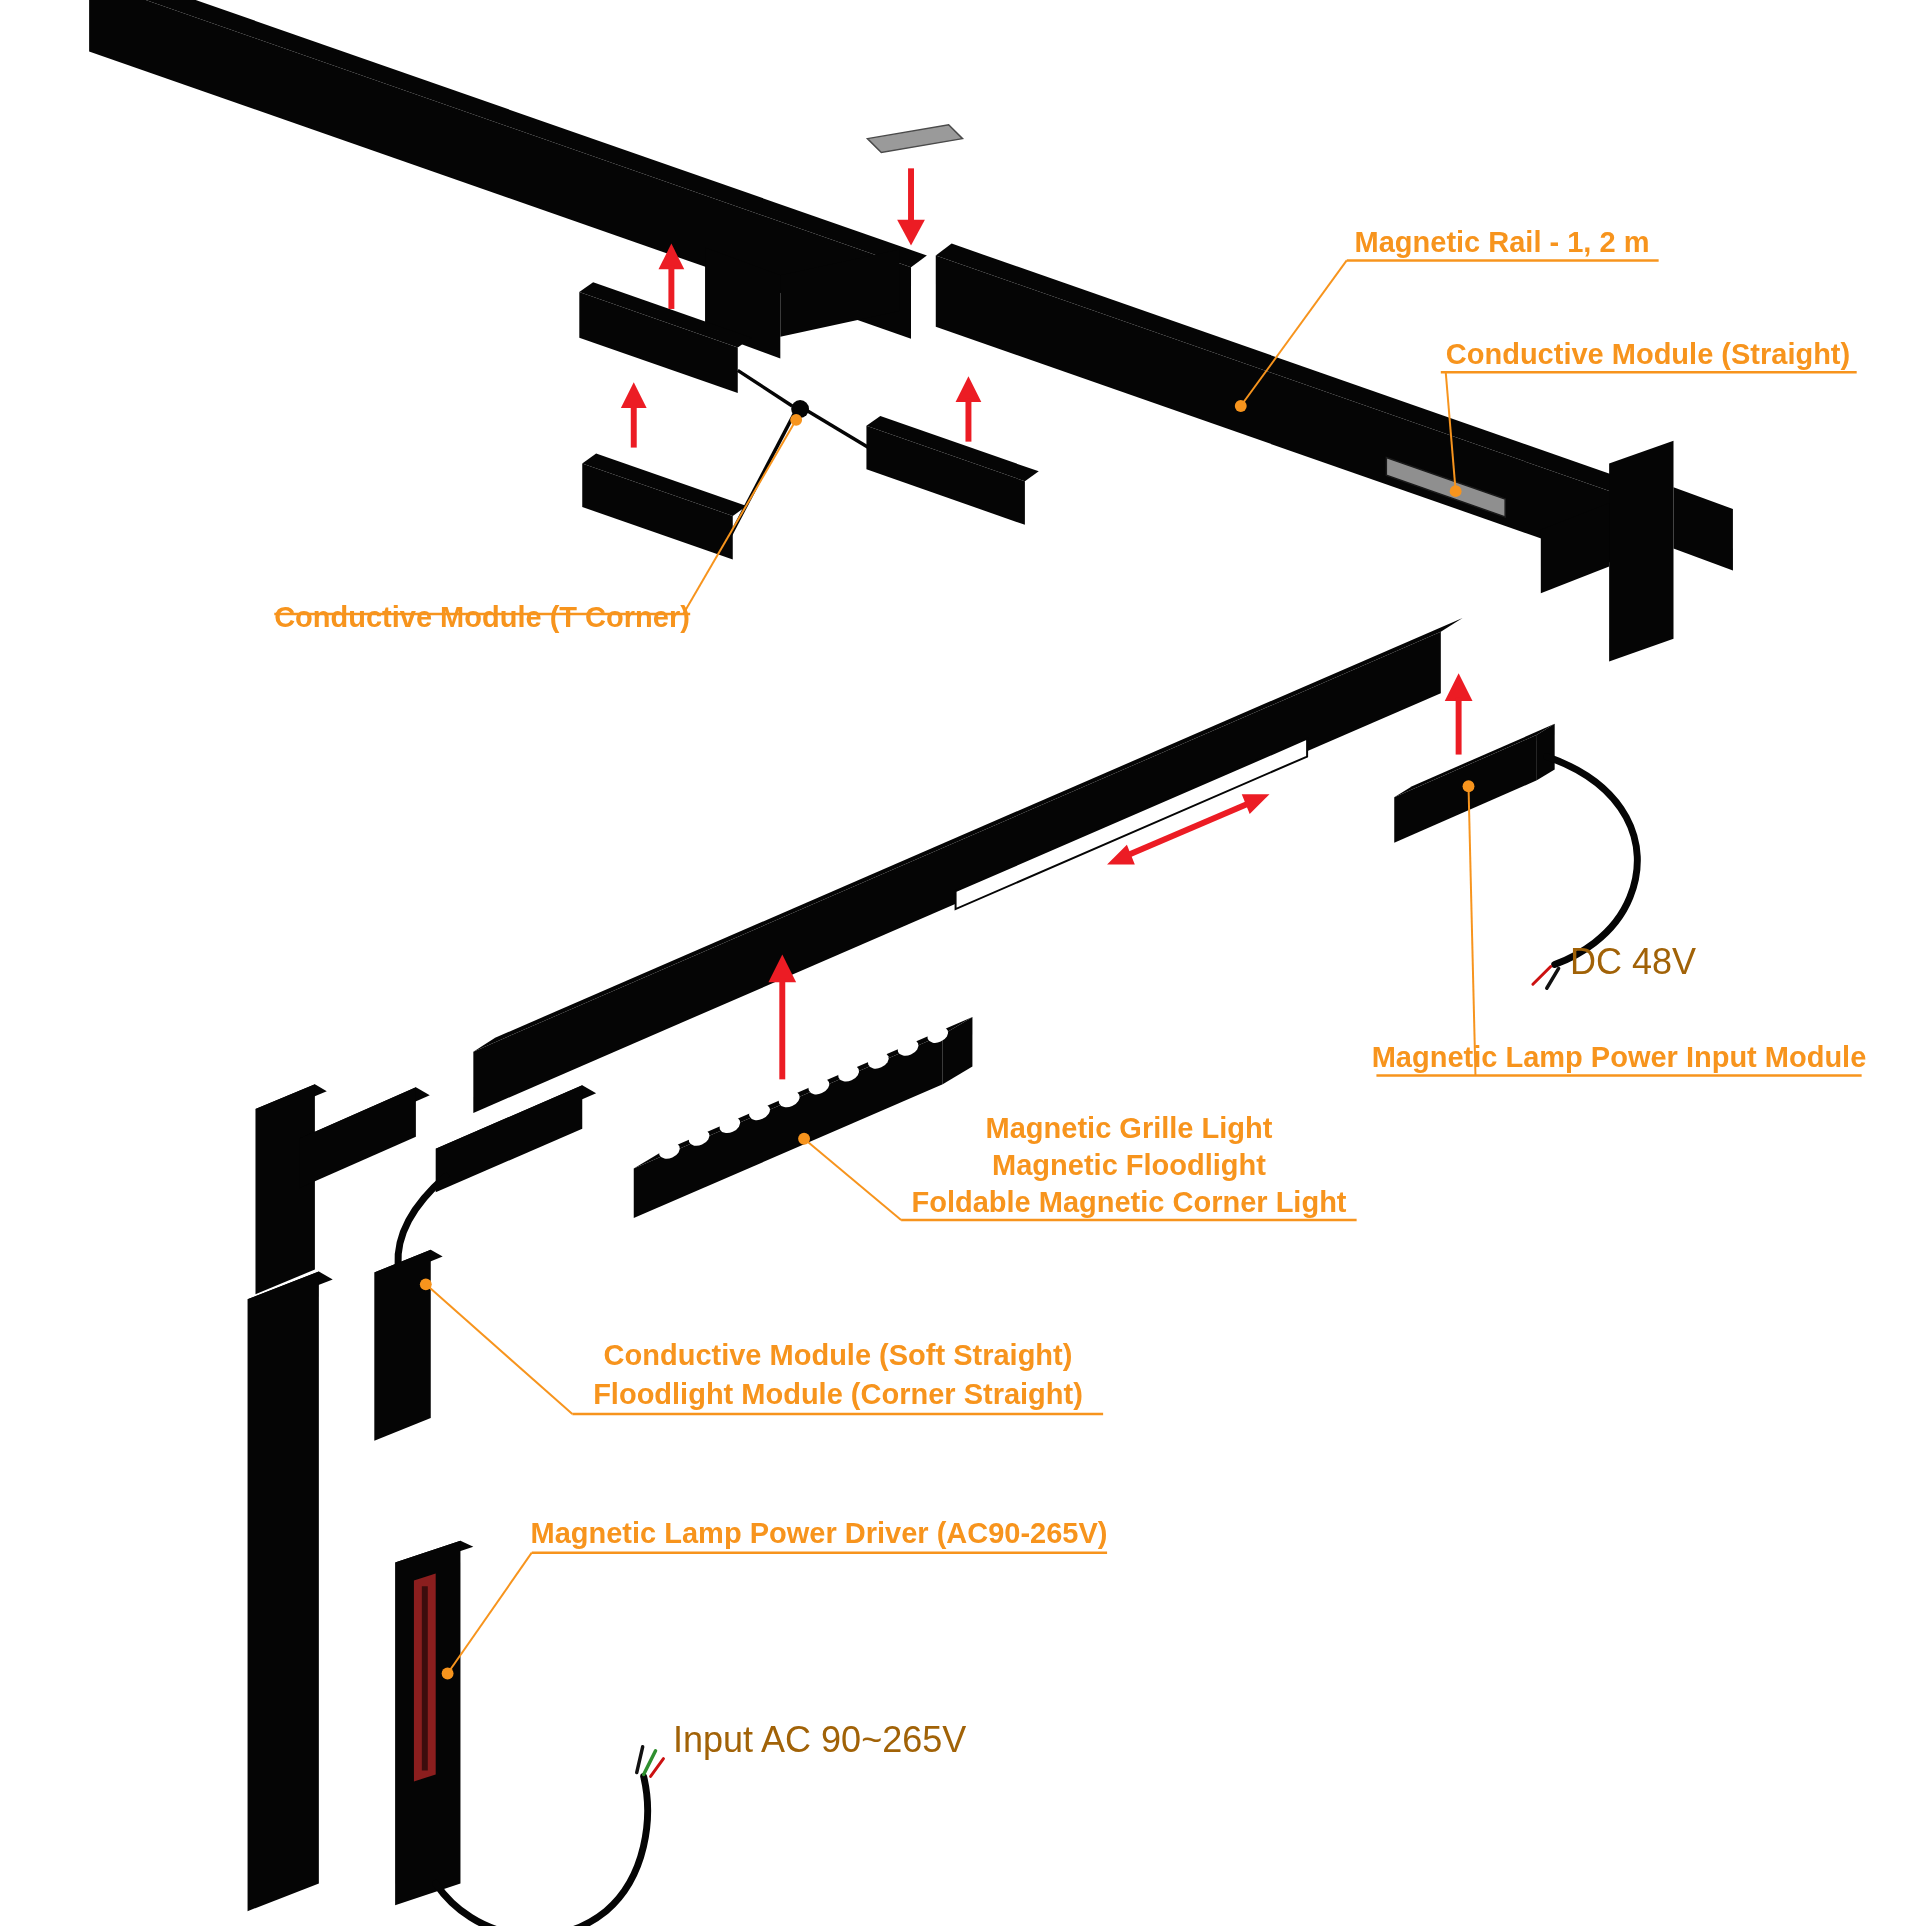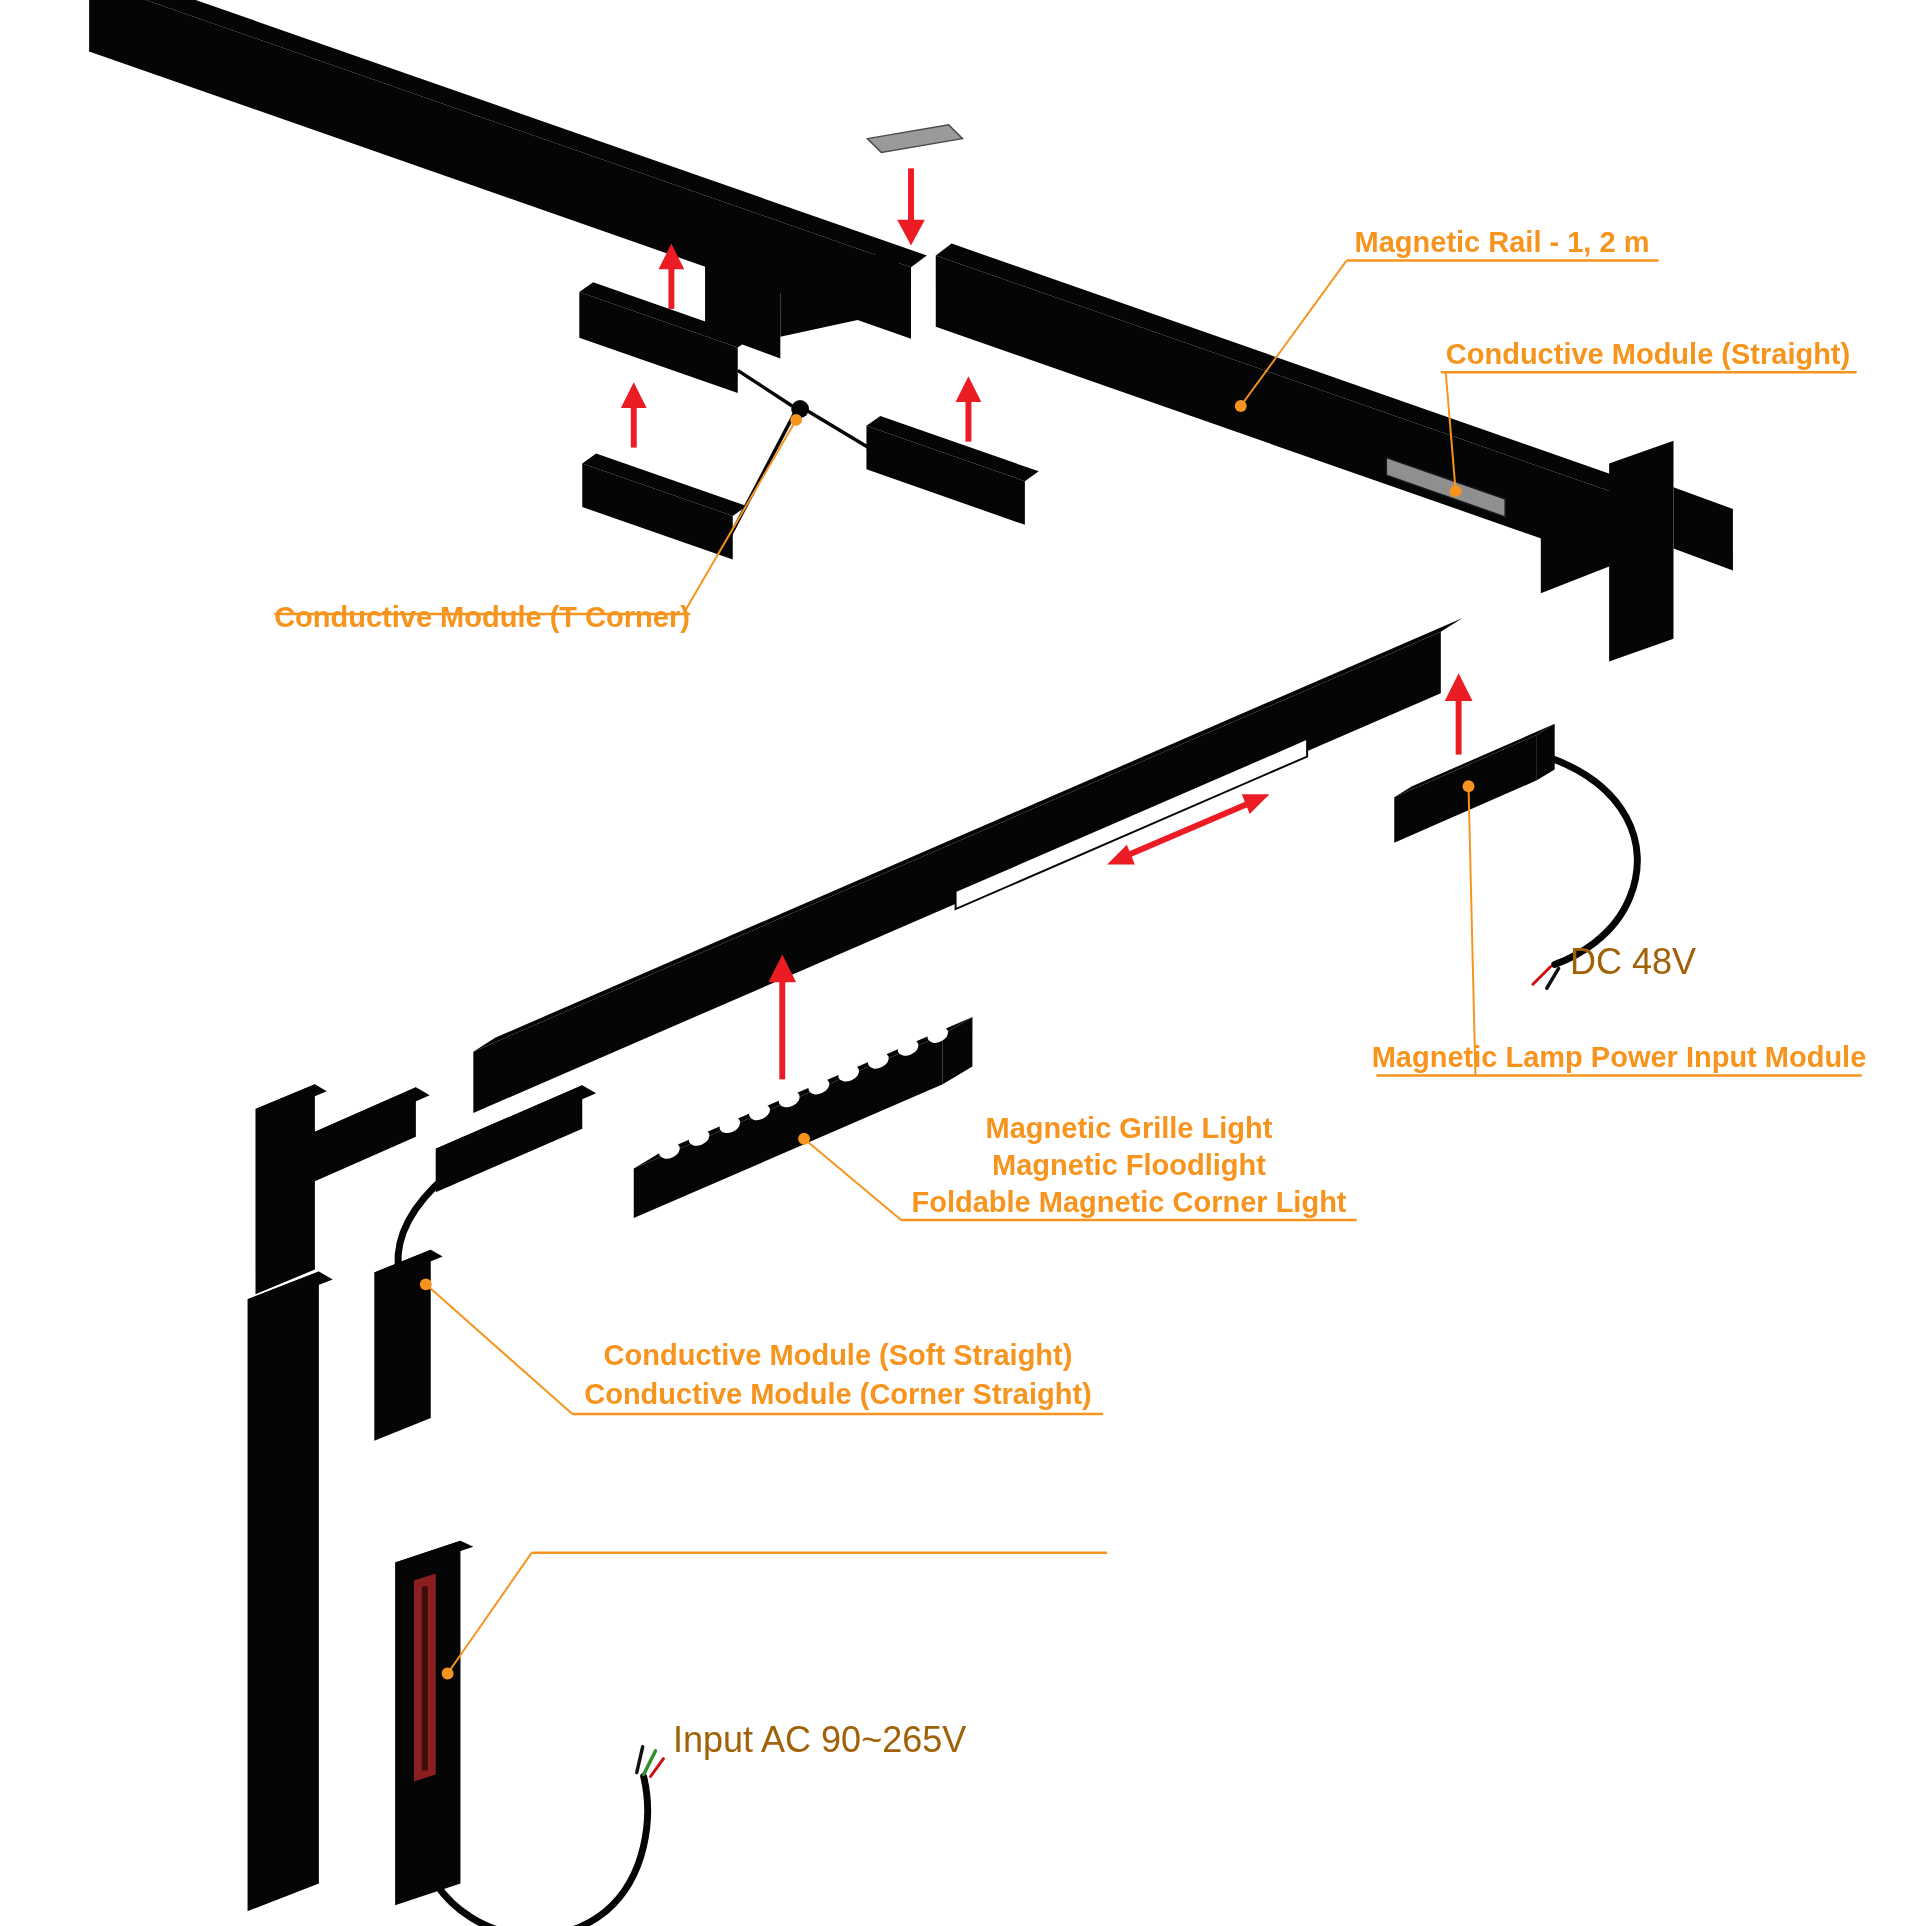--- a/index.html
+++ b/index.html
@@ -214,22 +214,23 @@
   <div class="lbl" style="left:1619px;top:1040px;">Magnetic Lamp Power Input Module</div>
 
   <div class="lbl lh37" style="left:1129px;top:1110px;">
     <span class="line">Magnetic Grille Light</span>
     <span class="line">Magnetic Floodlight</span>
     <span class="line">Foldable Magnetic Corner Light</span>
   </div>
 
   <div class="lbl lh39" style="left:838px;top:1336px;">
     <span class="line">Conductive Module (Soft Straight)</span>
-    <span class="line">Conductive Module (Corner Straight)</span>
+    <span class="line">Floodlight Module (Corner Straight)</span>
   </div>
 
+  <div class="lbl" style="left:819px;top:1516px;">Magnetic Lamp Power Driver (AC90-265V)</div>
 
   <div class="lbl-black" style="left:1570px;top:941px;">DC 48V</div>
 
   <div class="lbl-black" style="left:673px;top:1719px;">Input AC 90~265V</div>
 
 </div>
 
 
 </body></html>

